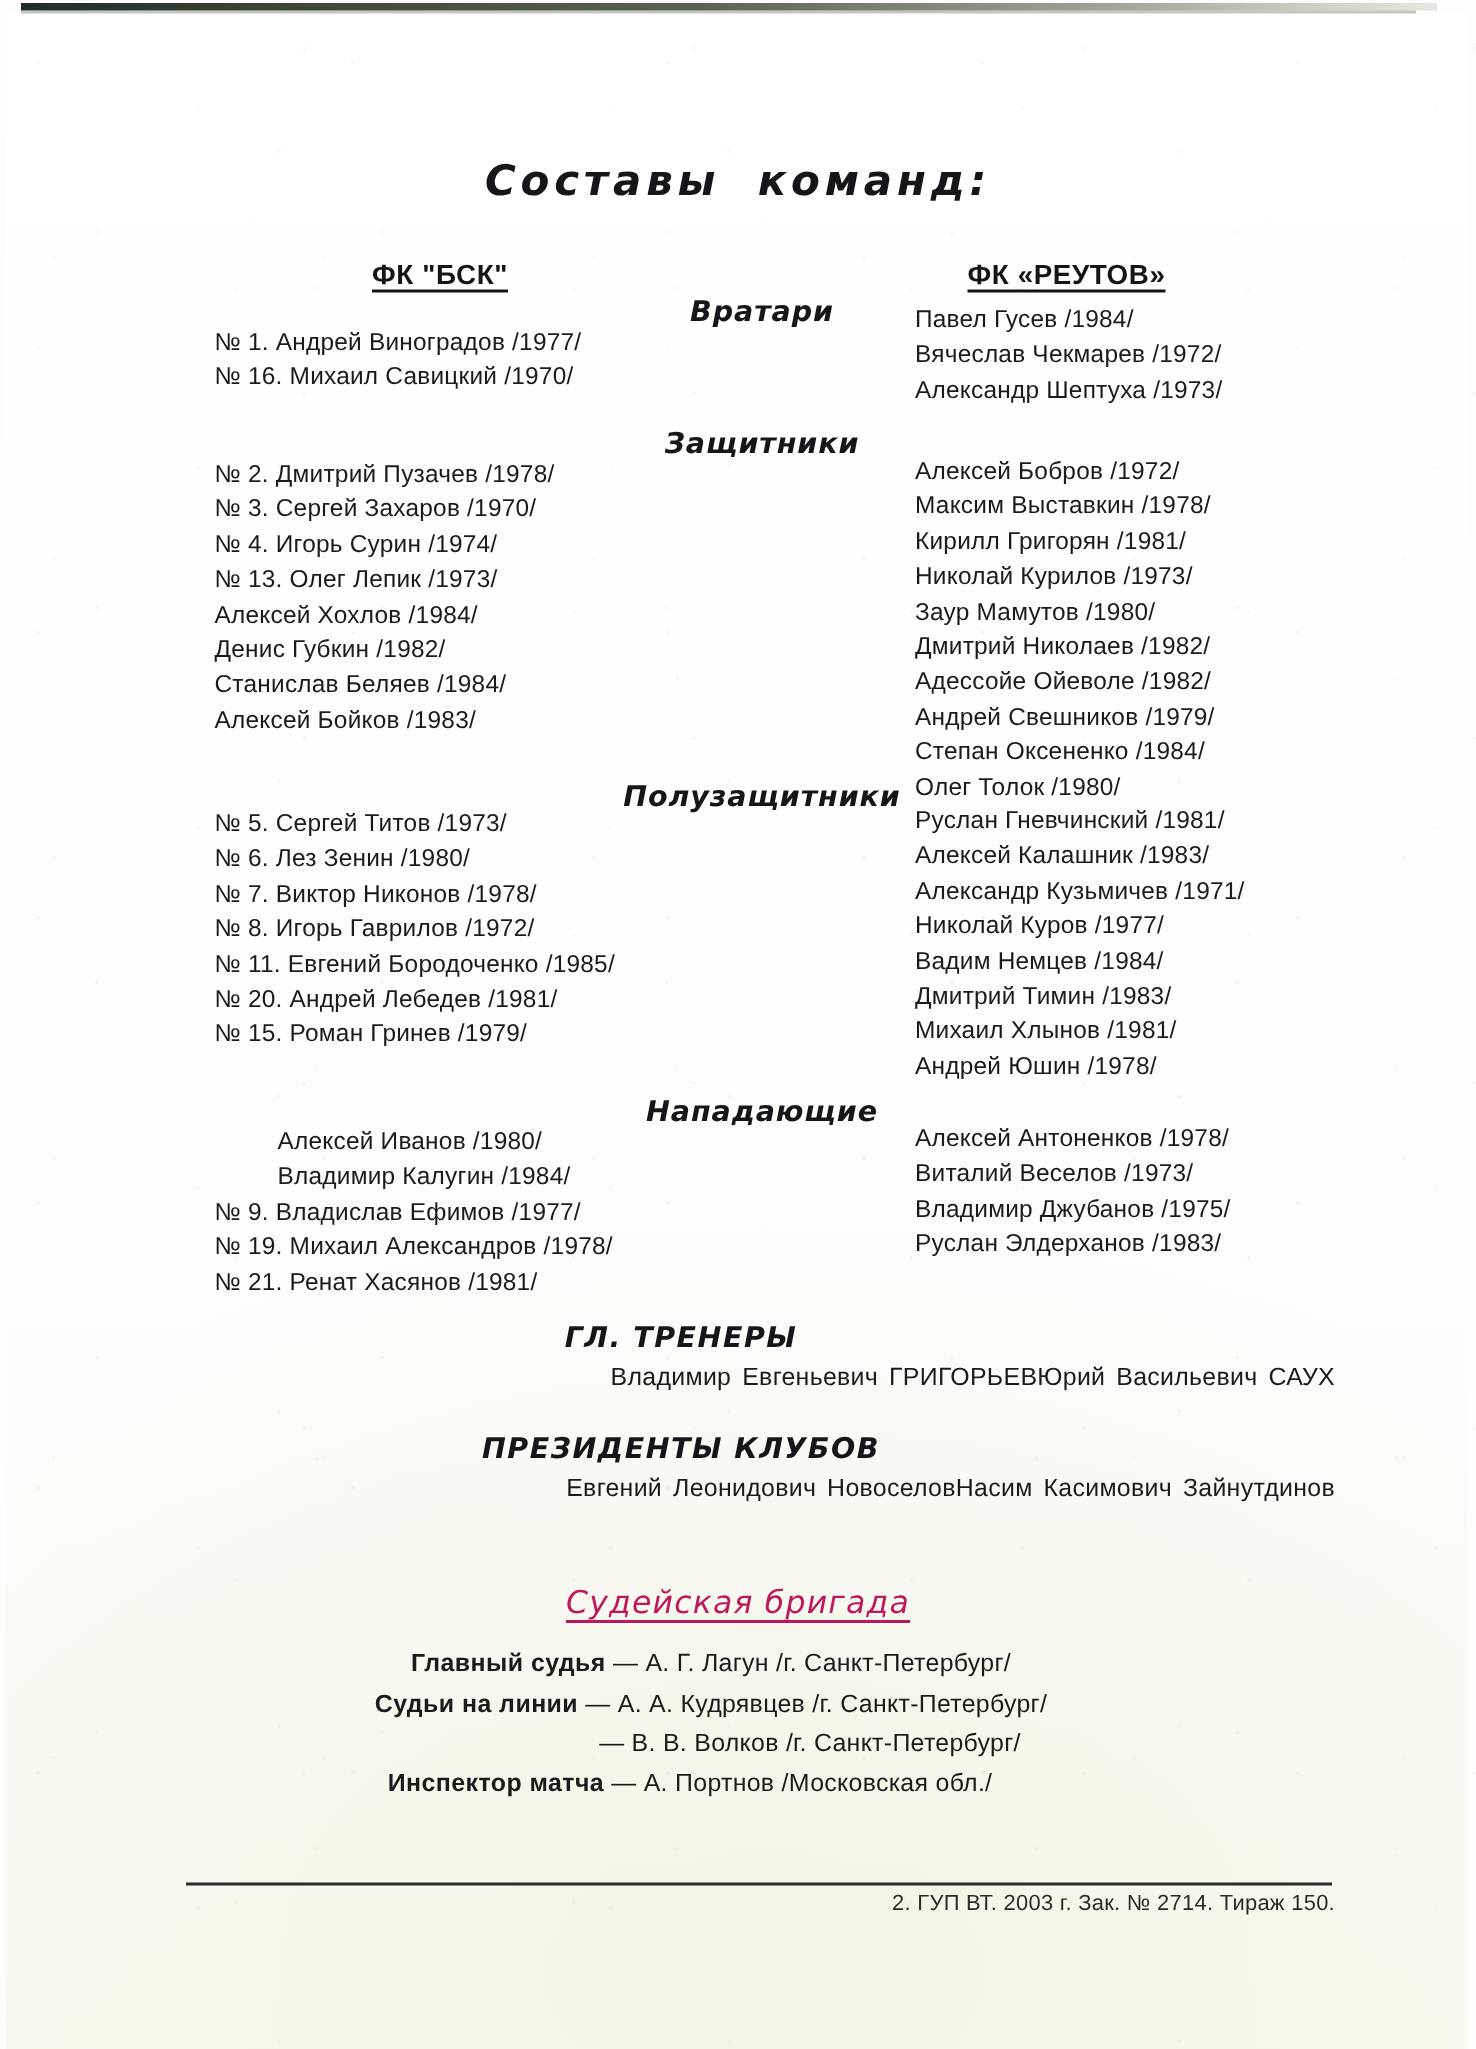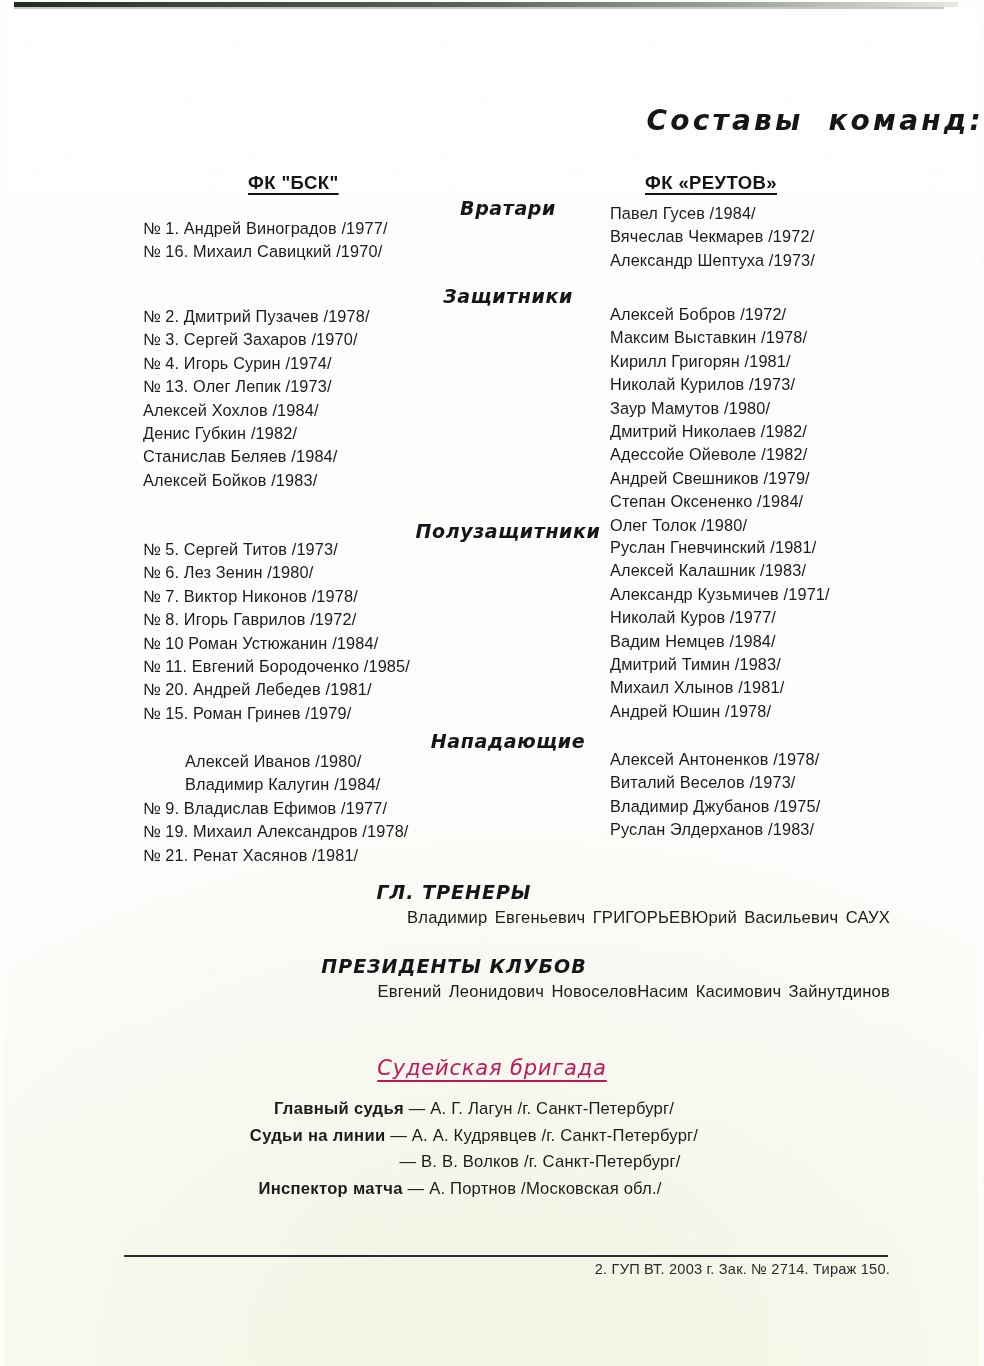--- a/index.html
+++ b/index.html
@@ -67,21 +67,21 @@
     position: relative;
     z-index: 3;
   }
 
   
   .doc-title {
     position: absolute;
     left: 0;
     top: 104px;
     width: 984px;
-    text-align: right;
+    text-align: center;
     font-style: italic;
     font-weight: bold;
     font-size: 28px;
     letter-spacing: 3.2px;
     word-spacing: 12px;
     font-family: "DejaVu Sans", sans-serif;
     color: #16161a;
   }
 
   
@@ -265,21 +265,20 @@
     </div>
 
     <div class="pos-head" style="top:520px">
       <span>Полузащитники</span>
     </div>
     <div class="roster col-left" style="top:538px">
       <span class="row">№ 5. Сергей Титов /1973/</span>
       <span class="row">№ 6. Лез Зенин /1980/</span>
       <span class="row">№ 7. Виктор Никонов /1978/</span>
       <span class="row">№ 8. Игорь Гаврилов /1972/</span>
-      <span class="row">№ 10 Роман Устюжанин /1984/</span>
       <span class="row">№ 11. Евгений Бородоченко /1985/</span>
       <span class="row">№ 20. Андрей Лебедев /1981/</span>
       <span class="row">№ 15. Роман Гринев /1979/</span>
     </div>
     <div class="roster col-right" style="top:536px">
       <span class="row">Руслан Гневчинский /1981/</span>
       <span class="row">Алексей Калашник /1983/</span>
       <span class="row">Александр Кузьмичев /1971/</span>
       <span class="row">Николай Куров /1977/</span>
       <span class="row">Вадим Немцев /1984/</span>

